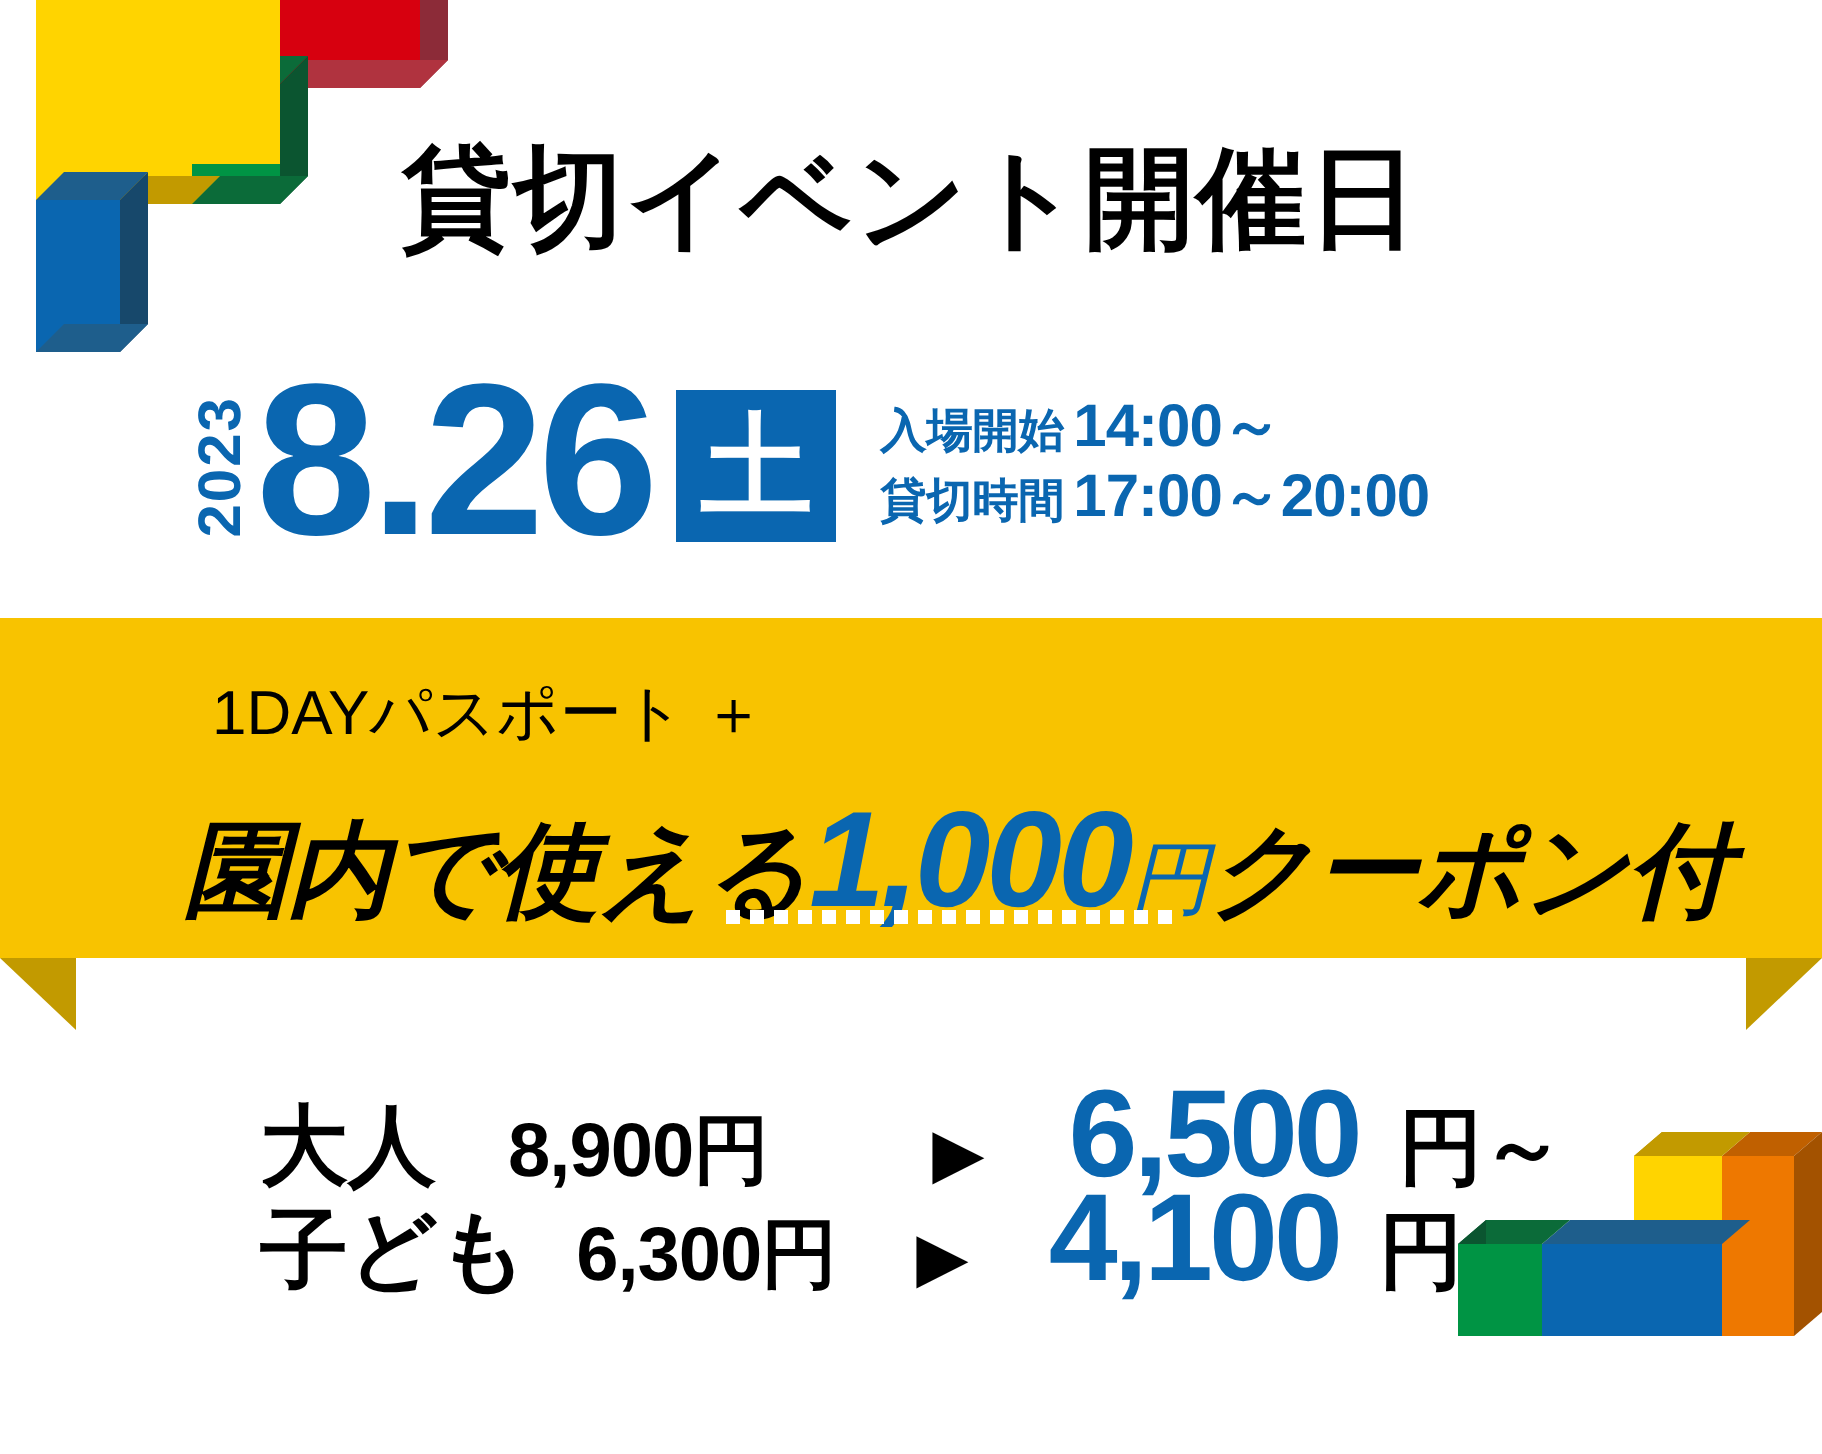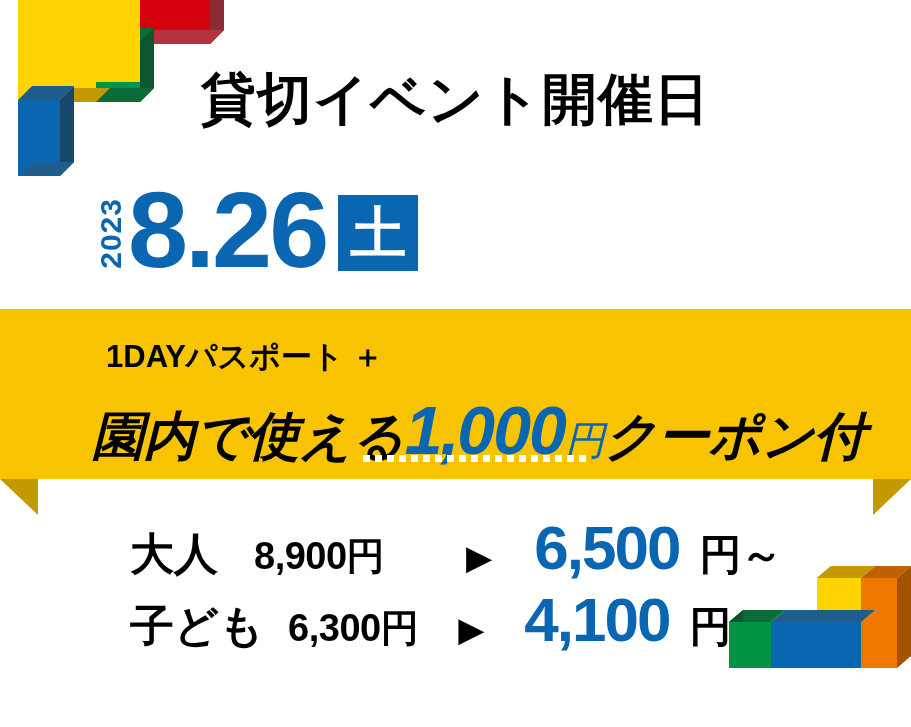--- a/index.html
+++ b/index.html
@@ -118,21 +118,21 @@
     height: 36px;
   }
   .ribbon-tail.left  { left: 0px; }
   .ribbon-tail.right { right: 0px; }
 
   .ribbon-line1 {
     position: absolute;
     left: 106px;
     top: 341px;
     font-size: 31px;
-    font-weight: bold;
+    font-weight: normal;
     color: #000000;
     letter-spacing: 0px;
     line-height: 1;
   }
   .ribbon-line2 {
     position: absolute;
     left: 92px;
     top: 396px;
     font-size: 52px;
     font-weight: bold;
@@ -204,21 +204,21 @@
     letter-spacing: -2px;
   }
   .price-new-unit {
     font-size: 42px;
     font-weight: bold;
     color: #000000;
     letter-spacing: -1px;
   }
   .row-adult .price-old   { margin-left: 16px; }
   .row-adult .price-arrow { margin-left: 62px; }
-  .row-adult .price-new   { margin-left: 22px; }
+  .row-adult .price-new   { margin-left: 22px; margin-top: 20px; }
   .row-child .price-old   { margin-left: 4px; }
   .row-child .price-arrow { margin-left: 20px; }
   .row-child .price-new   { margin-left: 20px; }
 </style>
 </head>
 <body>
 
 <div id="poster">
 
   <svg class="blocks-tl" width="250" height="230" viewBox="0 0 250 230" aria-hidden="true">
@@ -241,20 +241,30 @@
     <polygon points="18,130 60,130 60,206 18,206" fill="#0A66B0"></polygon>
     <polygon points="18,206 60,206 74,192 32,192" fill="#1E5E8C"></polygon>
   </svg>
 
   <div class="title">貸切イベント開催日</div>
 
   <div class="date-row">
     <div class="year">2023</div>
     <div class="bigdate">8.26</div>
     <div class="daybox">土</div>
+    <div class="times">
+      <div class="time-line">
+        <span class="time-label">入場開始</span>
+        <span class="time-value">14:00～</span>
+      </div>
+      <div class="time-line">
+        <span class="time-label">貸切時間</span>
+        <span class="time-value">17:00～20:00</span>
+      </div>
+    </div>
   </div>
 
   <div class="ribbon"></div>
   <svg class="ribbon-tail left" width="38" height="36" viewBox="0 0 38 36" aria-hidden="true">
     <polygon points="0,0 38,0 38,36" fill="#C29A00"></polygon>
   </svg>
   <svg class="ribbon-tail right" width="38" height="36" viewBox="0 0 38 36" aria-hidden="true">
     <polygon points="0,0 38,0 0,36" fill="#C29A00"></polygon>
   </svg>
 

